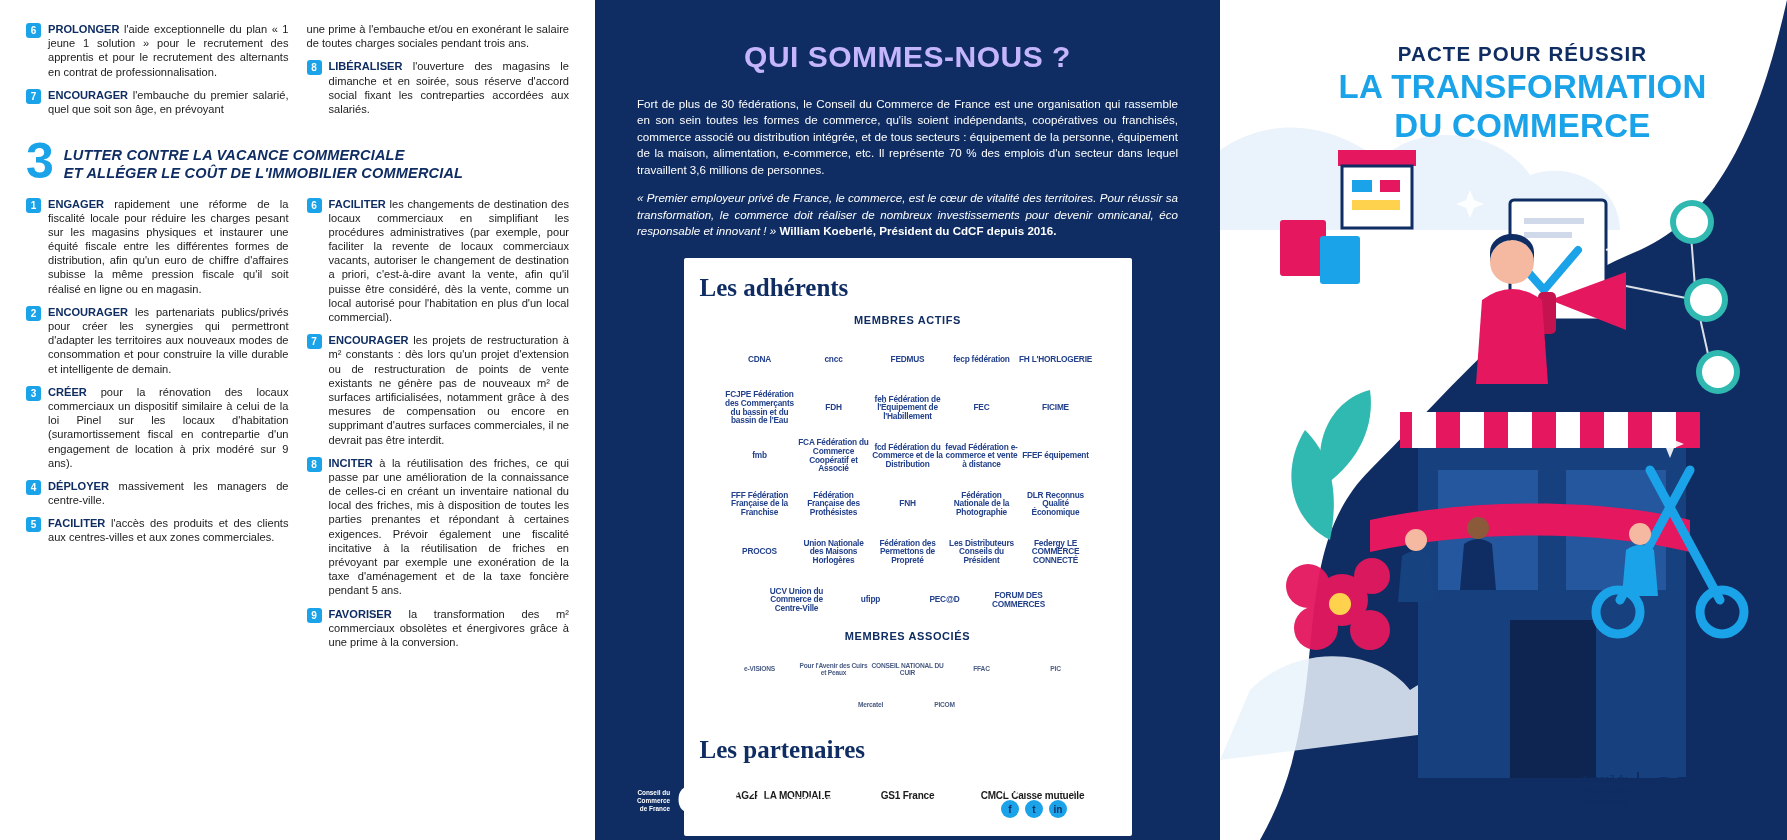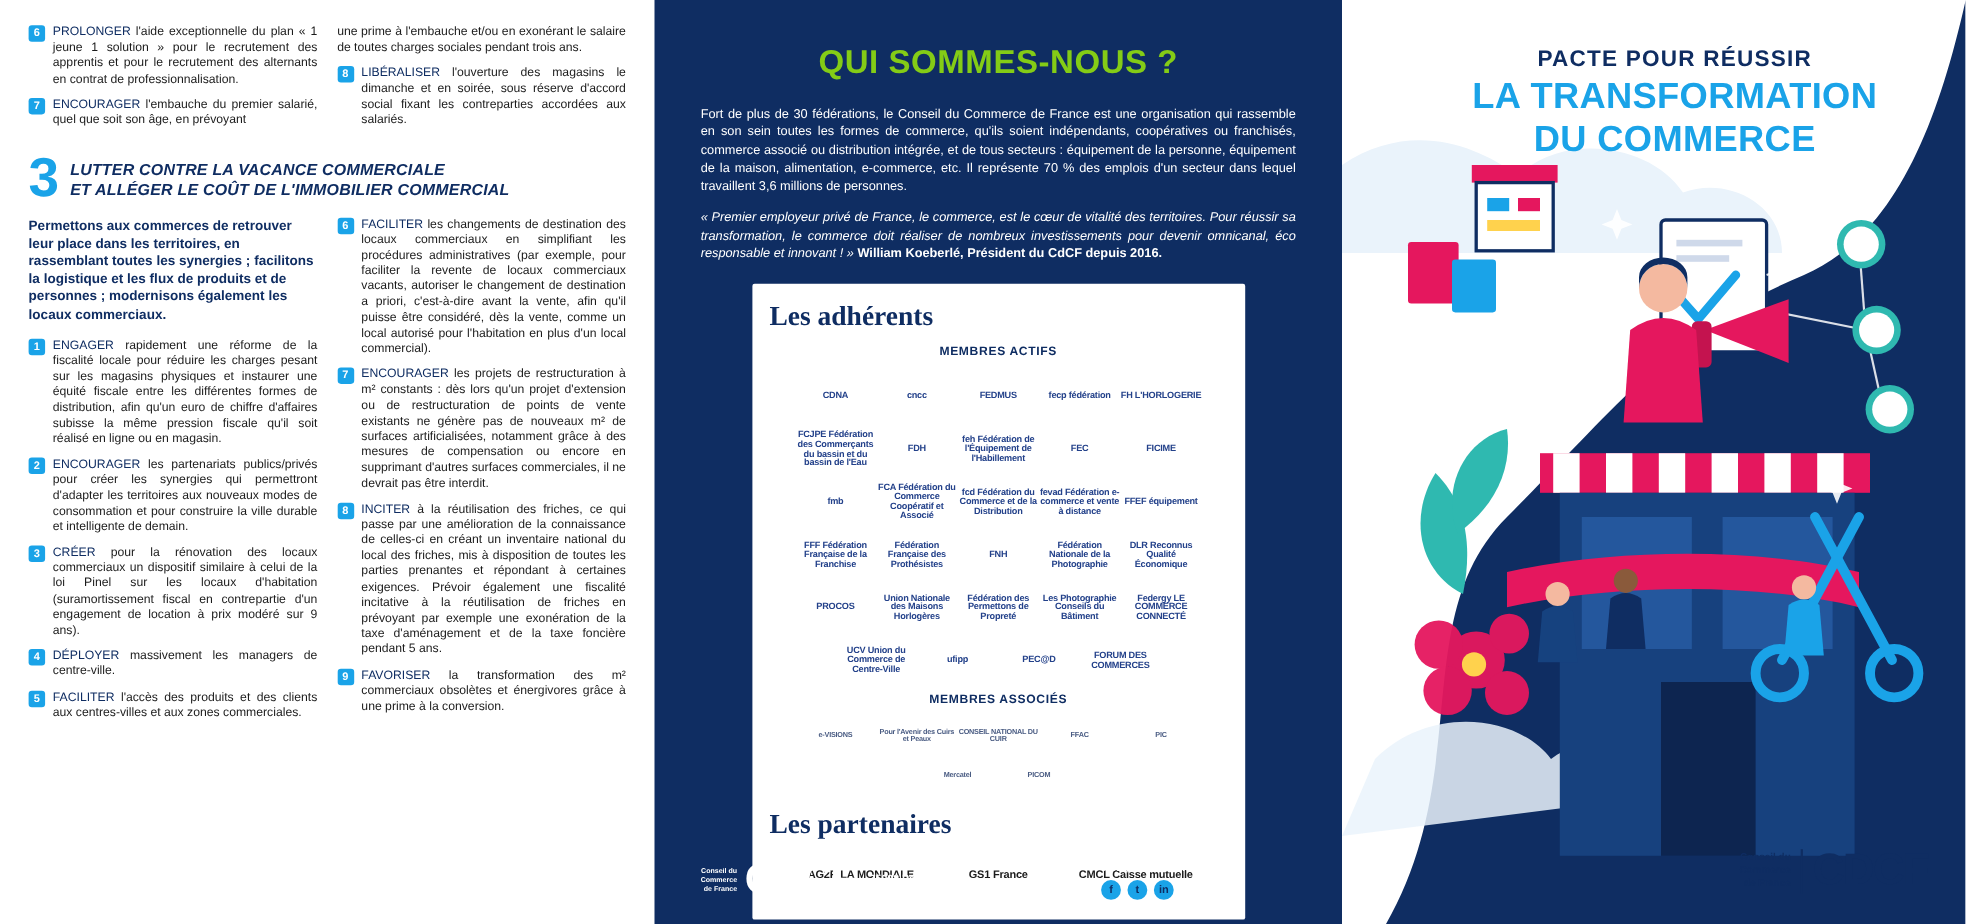--- a/index.html
+++ b/index.html
@@ -42,21 +42,21 @@
     flex:0 0 auto;
     width:15px; height:15px; border-radius:3px;
     background:#1aa3e8; color:#fff;
     font-size:10px; font-weight:bold; line-height:15px;
     text-align:center; margin-top:1px;
   }
   .item p {
     margin:0; font-size:11.1px; line-height:1.28; color:#1b1b1b;
     text-align:justify;
   }
-  .item p b { color:#0f2d62; font-weight:normal; }
+  .item p b { color:#0f2d62; font-weight:bold; }
 
   
   .sec-head { display:flex; align-items:flex-start; gap:10px; margin:16px 0 14px 0; }
   .sec-num {
     font-size:50px; font-weight:bold; color:#1aa3e8; line-height:0.82;
     font-family:"Liberation Sans", sans-serif;
   }
   .sec-title {
     font-size:14.5px; font-weight:bold; color:#0f2d62;
     line-height:1.22; letter-spacing:0.2px; padding-top:6px;font-style:italic;
@@ -68,21 +68,21 @@
     margin-bottom:11px; max-width:268px;
   }
   .lead {
     font-size:12.3px; font-weight:bold; color:#0f2d62; line-height:1.32;
     margin:0 0 13px 0; max-width:268px;
   }
 
   
   .mid-inner { padding:28px 42px 0 42px; }
   .qui-title {
-    text-align:center; color:#84cc16; font-weight:bold;
+    text-align:center; color:#c4b5fd; font-weight:bold;
     font-size:30px; letter-spacing:0.5px; margin:12px 0 22px 0;
   }
   .mid-body {
     font-size:11.6px; line-height:1.42; text-align:justify; color:#fff;
     margin:0 0 12px 0;
   }
   .mid-quote {
     font-size:11.6px; line-height:1.42; text-align:justify; color:#fff;
     font-style:italic; margin:0 0 18px 0;
   }
@@ -180,21 +180,20 @@
     <div class="sec-head">
       <div class="sec-num">3</div>
       <div>
         <div class="sec-title">LUTTER CONTRE LA VACANCE COMMERCIALE</div>
         <div class="sec-title" style="padding-top:0">ET ALLÉGER LE COÛT DE L'IMMOBILIER COMMERCIAL</div>
       </div>
     </div>
 
     <div class="two-col">
       <div class="col">
-        <p class="lead">Permettons aux commerces de retrouver leur place dans les territoires, en rassemblant toutes les synergies ; facilitons la logistique et les flux de produits et de personnes ; modernisons également les locaux commerciaux.</p>
 
         <div class="item">
           <div class="num-badge">1</div>
           <p><b>ENGAGER</b><span> rapidement une réforme de la fiscalité locale pour réduire les charges pesant sur les magasins physiques et instaurer une équité fiscale entre les différentes formes de distribution, afin qu'un euro de chiffre d'affaires subisse la même pression fiscale qu'il soit réalisé en ligne ou en magasin.</span></p>
         </div>
         <div class="item">
           <div class="num-badge">2</div>
           <p><b>ENCOURAGER</b><span> les partenariats publics/privés pour créer les synergies qui permettront d'adapter les territoires aux nouveaux modes de consommation et pour construire la ville durable et intelligente de demain.</span></p>
         </div>
         <div class="item">
@@ -305,21 +304,21 @@
             <div class="logo-cell">
               <span>PROCOS</span>
             </div>
             <div class="logo-cell">
               <span>Union Nationale des Maisons Horlogères</span>
             </div>
             <div class="logo-cell">
               <span>Fédération des Permettons de Propreté</span>
             </div>
             <div class="logo-cell">
-              <span>Les Photographie Conseils du Bâtiment</span>
+              <span>Les Distributeurs Conseils du Président</span>
             </div>
             <div class="logo-cell">
               <span>Federgy LE COMMERCE CONNECTÉ</span>
             </div>
             <div class="logo-cell">
               <span>UCV Union du Commerce de Centre-Ville</span>
             </div>
             <div class="logo-cell">
               <span>ufipp</span>
             </div>

